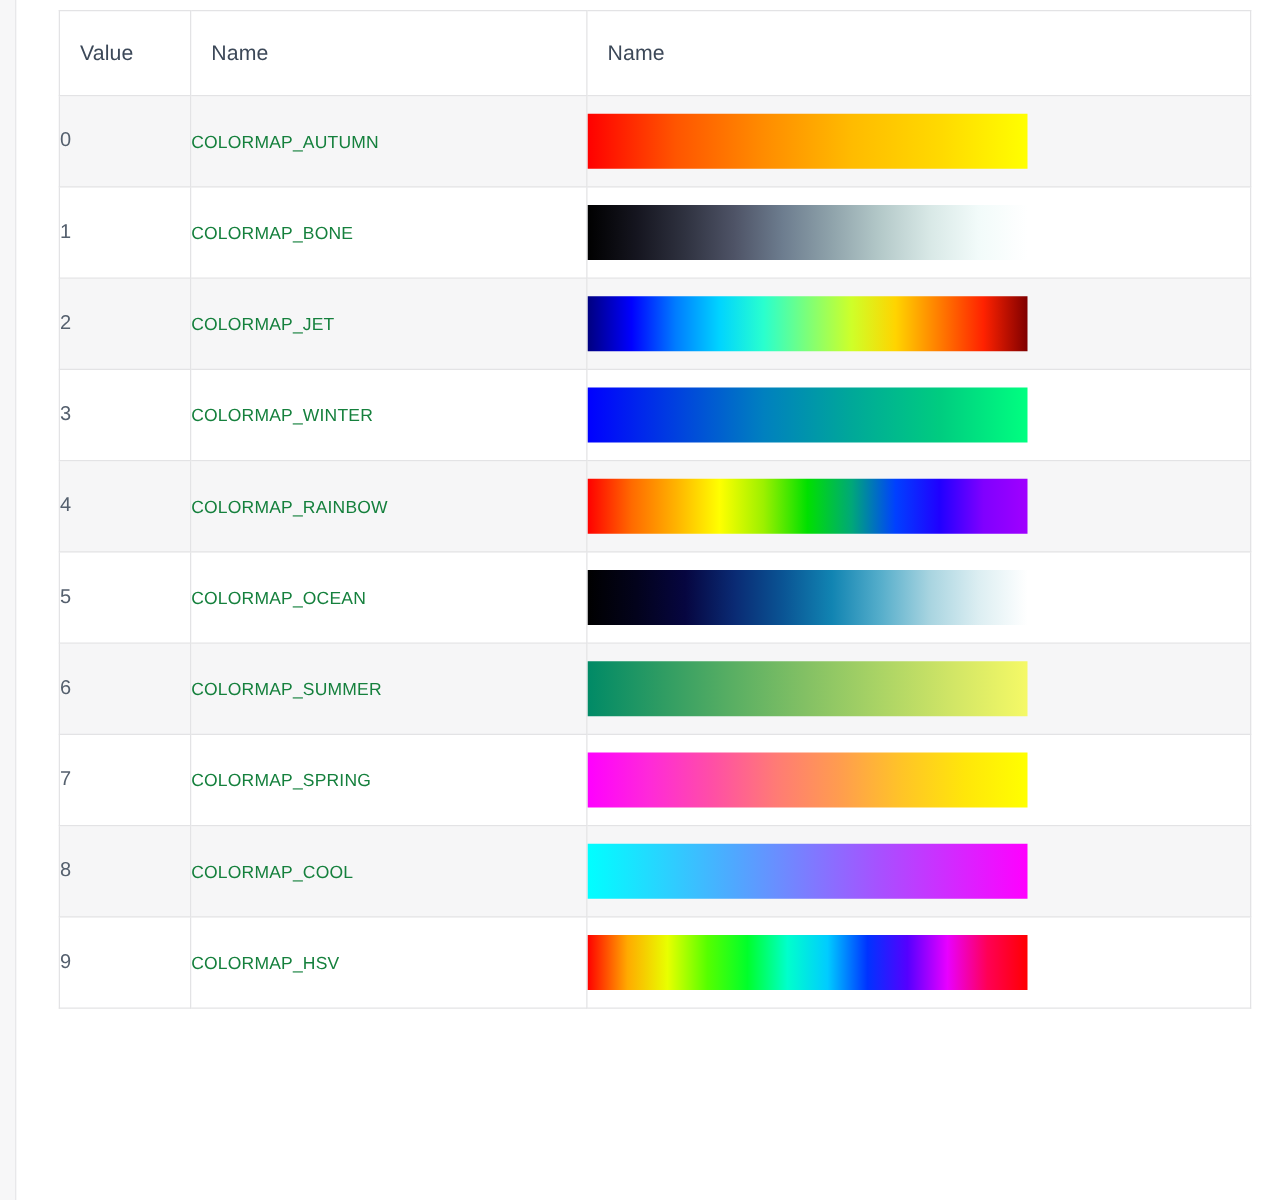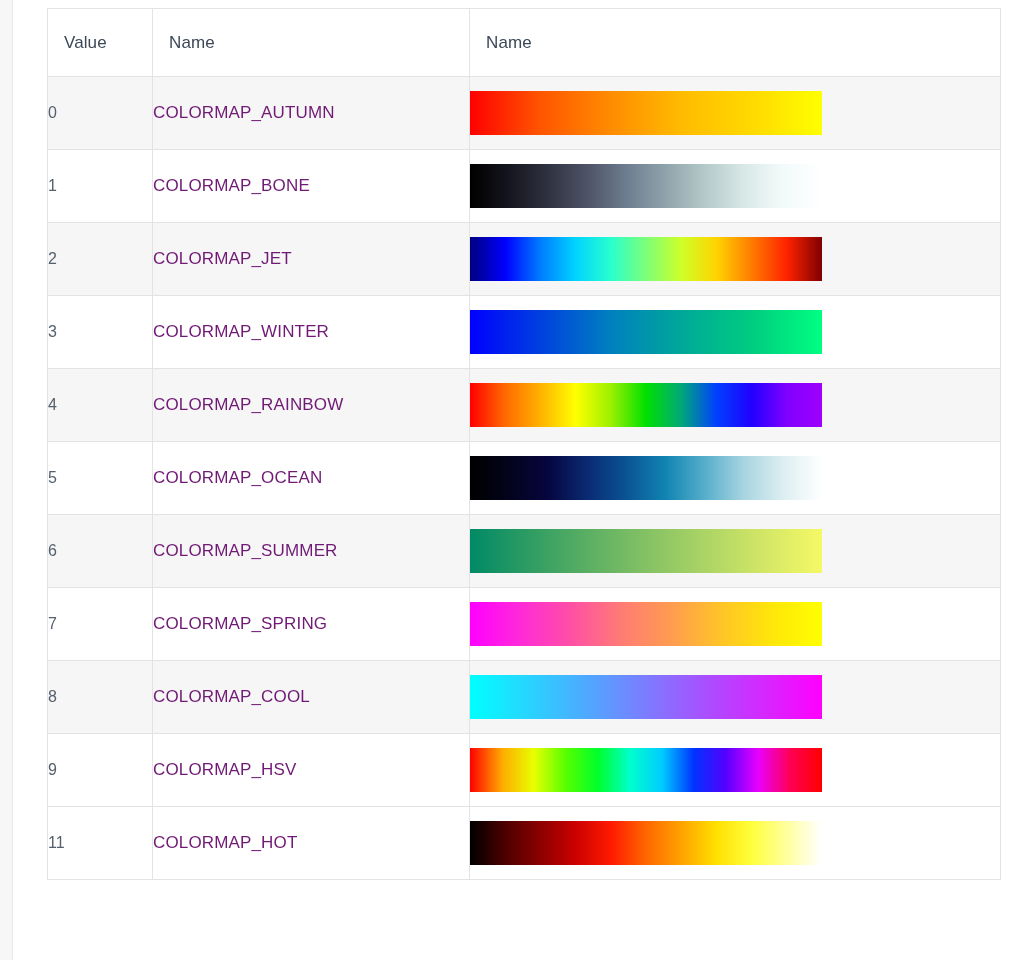--- a/index.html
+++ b/index.html
@@ -76,22 +76,22 @@
   table.cmap-table tbody tr { height: 73px; }
   table.cmap-table tbody tr.odd  td { background: #f6f6f7; }
   table.cmap-table tbody tr.even td { background: #ffffff; }
 
   td.cell-value {
     font-size: 16px;
     color: #55606e;
     padding: 0 16px;
   }
   td.cell-name {
-    font-size: 17px;
-    color: #701a75;
+    font-size: 14px;
+    color: #15803d;
     padding: 0 12px;
     letter-spacing: 0.15px;
   }
   td.cell-scale {
     padding: 0 0 0 13px;
   }
 
   .scale-bar {
     width: 352px;
     height: 44px;
@@ -182,22 +182,15 @@
             <div class="scale-bar" style="background: linear-gradient(to right, rgb(0, 255, 255), rgb(40, 212, 255), rgb(79, 168, 255), rgb(124, 124, 255), rgb(168, 80, 255), rgb(212, 40, 255), rgb(255, 0, 255));"></div>
           </td>
         </tr>
         <tr class="even">
           <td class="cell-value">9</td>
           <td class="cell-name">COLORMAP_HSV</td>
           <td class="cell-scale">
             <div class="scale-bar" style="background: linear-gradient(to right, rgb(255, 0, 0), rgb(255, 170, 0), rgb(232, 255, 0), rgb(85, 255, 0), rgb(0, 255, 43), rgb(0, 255, 204), rgb(0, 204, 255), rgb(0, 51, 255), rgb(85, 0, 255), rgb(232, 0, 255), rgb(255, 0, 85), rgb(255, 0, 0));"></div>
           </td>
         </tr>
-        <tr class="even">
-          <td class="cell-value">11</td>
-          <td class="cell-name">COLORMAP_HOT</td>
-          <td class="cell-scale">
-            <div class="scale-bar" style="background: linear-gradient(to right, rgb(0, 0, 0), rgb(77, 0, 0), rgb(140, 0, 0), rgb(204, 0, 0), rgb(255, 26, 0), rgb(255, 102, 0), rgb(255, 163, 0), rgb(255, 224, 0), rgb(255, 255, 61), rgb(255, 255, 158), rgb(255, 255, 255));"></div>
-          </td>
-        </tr>
       </tbody>
   </table>
 </div>
 
 </body></html>

